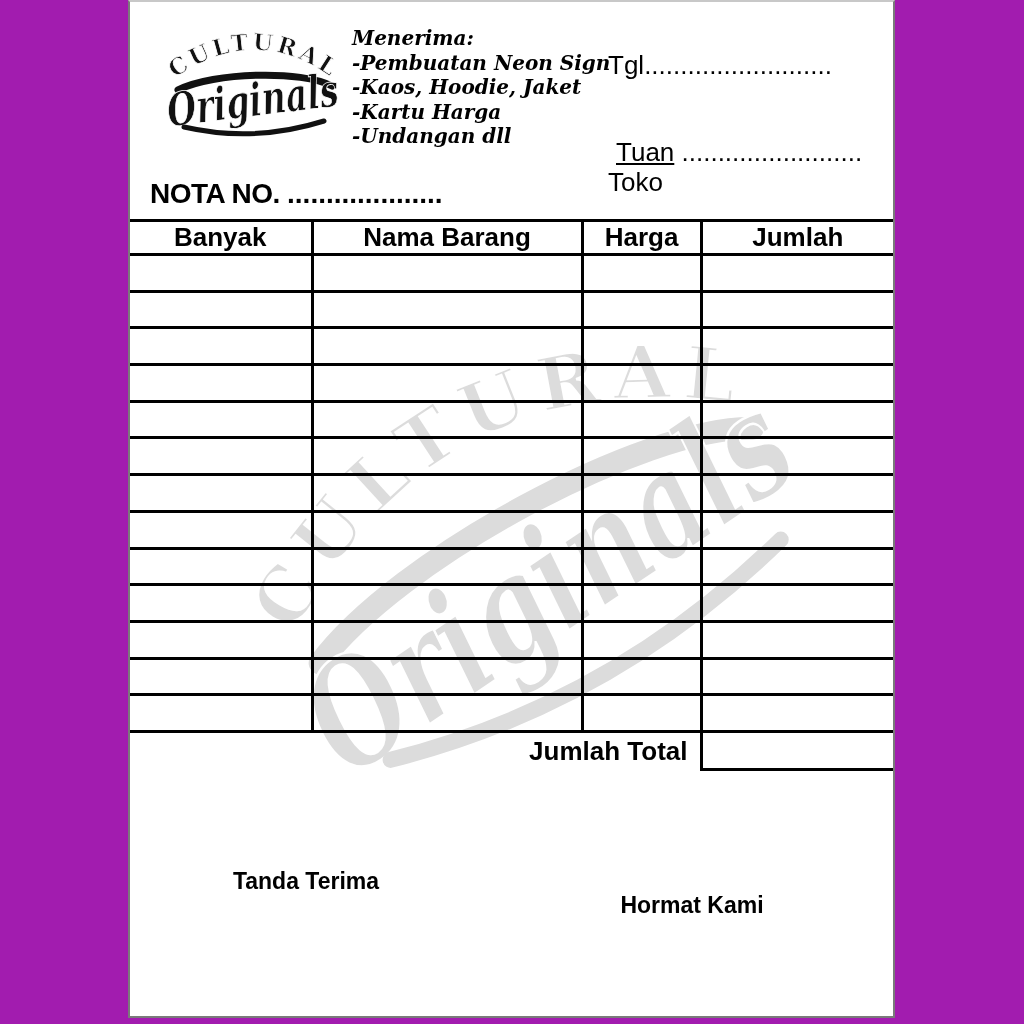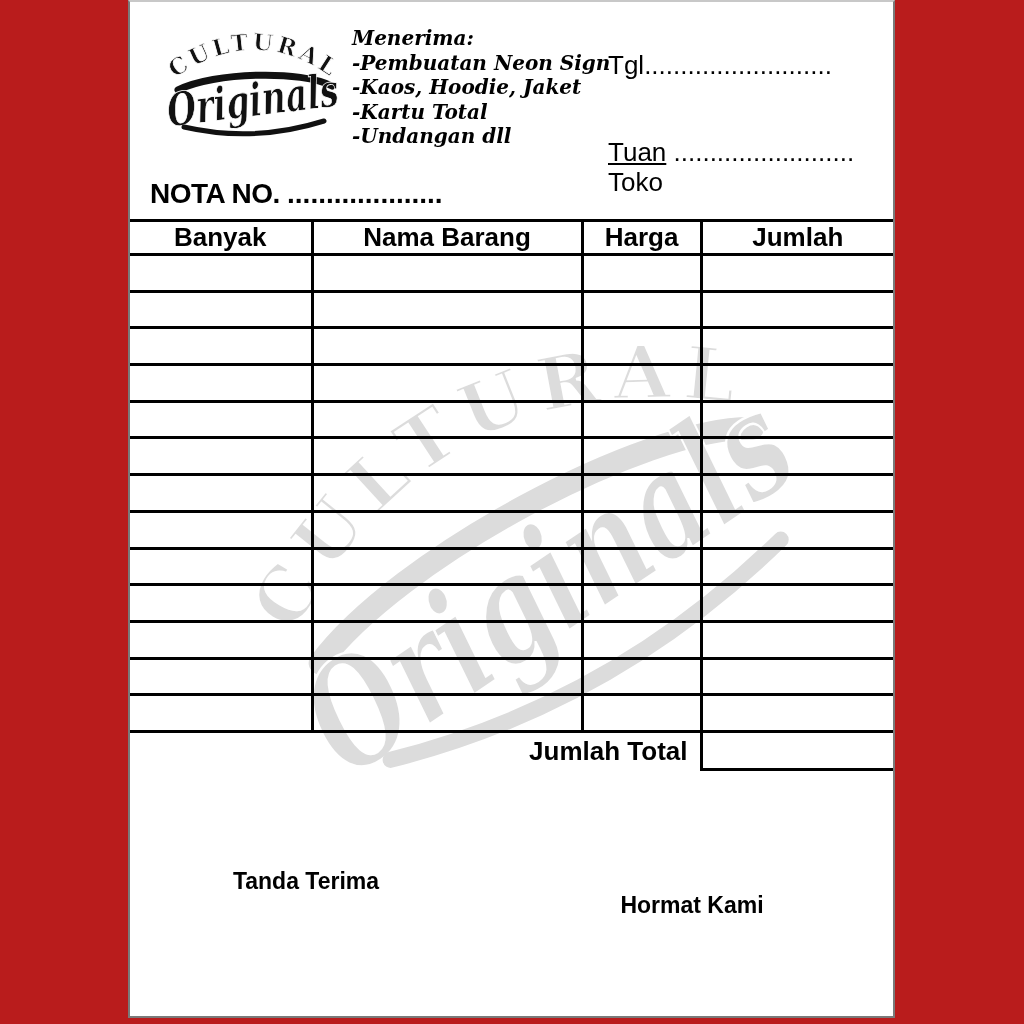--- a/index.html
+++ b/index.html
@@ -2,21 +2,21 @@
 <html><head>
 <meta charset="utf-8">
 <style>
   html, body {
     margin: 0; padding: 0;
     width: 1024px; height: 1024px;
     background: #ffffff;
     font-family: "Liberation Sans", sans-serif;
     color: #000;
   }
-  .canvas { position: relative; width: 1024px; height: 1024px; background: #b91c1c; overflow: hidden; }
+  .canvas { position: relative; width: 1024px; height: 1024px; background: #a21caf; overflow: hidden; }
 
   
   .sheet {
     position: absolute; left: 128px; top: 0px;
     width: 767px; height: 1018px;
     box-sizing: border-box;
     border: 2px solid #7a7a7a;
     border-top-color: #c8c8c8;
     background: #fff;
     overflow: hidden;
@@ -59,21 +59,21 @@
     white-space: nowrap;
   }
   .field-tgl {
     position: absolute; left: 478px; top: 48px;
     font-size: 26px; white-space: nowrap;
   }
   .field-tuan {
     position: absolute; left: 478px; top: 135px;
     font-size: 26px; line-height: 30px; white-space: nowrap;
   }
-  .field-tuan .u { text-decoration: underline; }
+  .field-tuan .u { text-decoration: underline; margin-left: 8px; }
   .nota-no {
     position: absolute; left: 20px; top: 176px;
     font-weight: bold; font-size: 28px; letter-spacing: -0.5px;
     white-space: nowrap;
   }
   .nota-no .dots { letter-spacing: 0; }
 
   
   table.grid {
     position: absolute; left: 0; top: 217px;
@@ -146,21 +146,21 @@
     <div class="logo">
       <svg viewBox="0 0 200 132">
           <use href="#logoSym"></use>
         </svg>
     </div>
 
     <div class="services">
       <div>Menerima:</div>
       <div>-Pembuatan Neon Sign</div>
       <div>-Kaos, Hoodie, Jaket</div>
-      <div>-Kartu Total</div>
+      <div>-Kartu Harga</div>
       <div>-Undangan dll</div>
     </div>
 
     <div class="field-tgl">
       <span>Tgl</span><span>..........................</span>
     </div>
 
     <div class="field-tuan">
       <div>
         <span class="u">Tuan</span>

